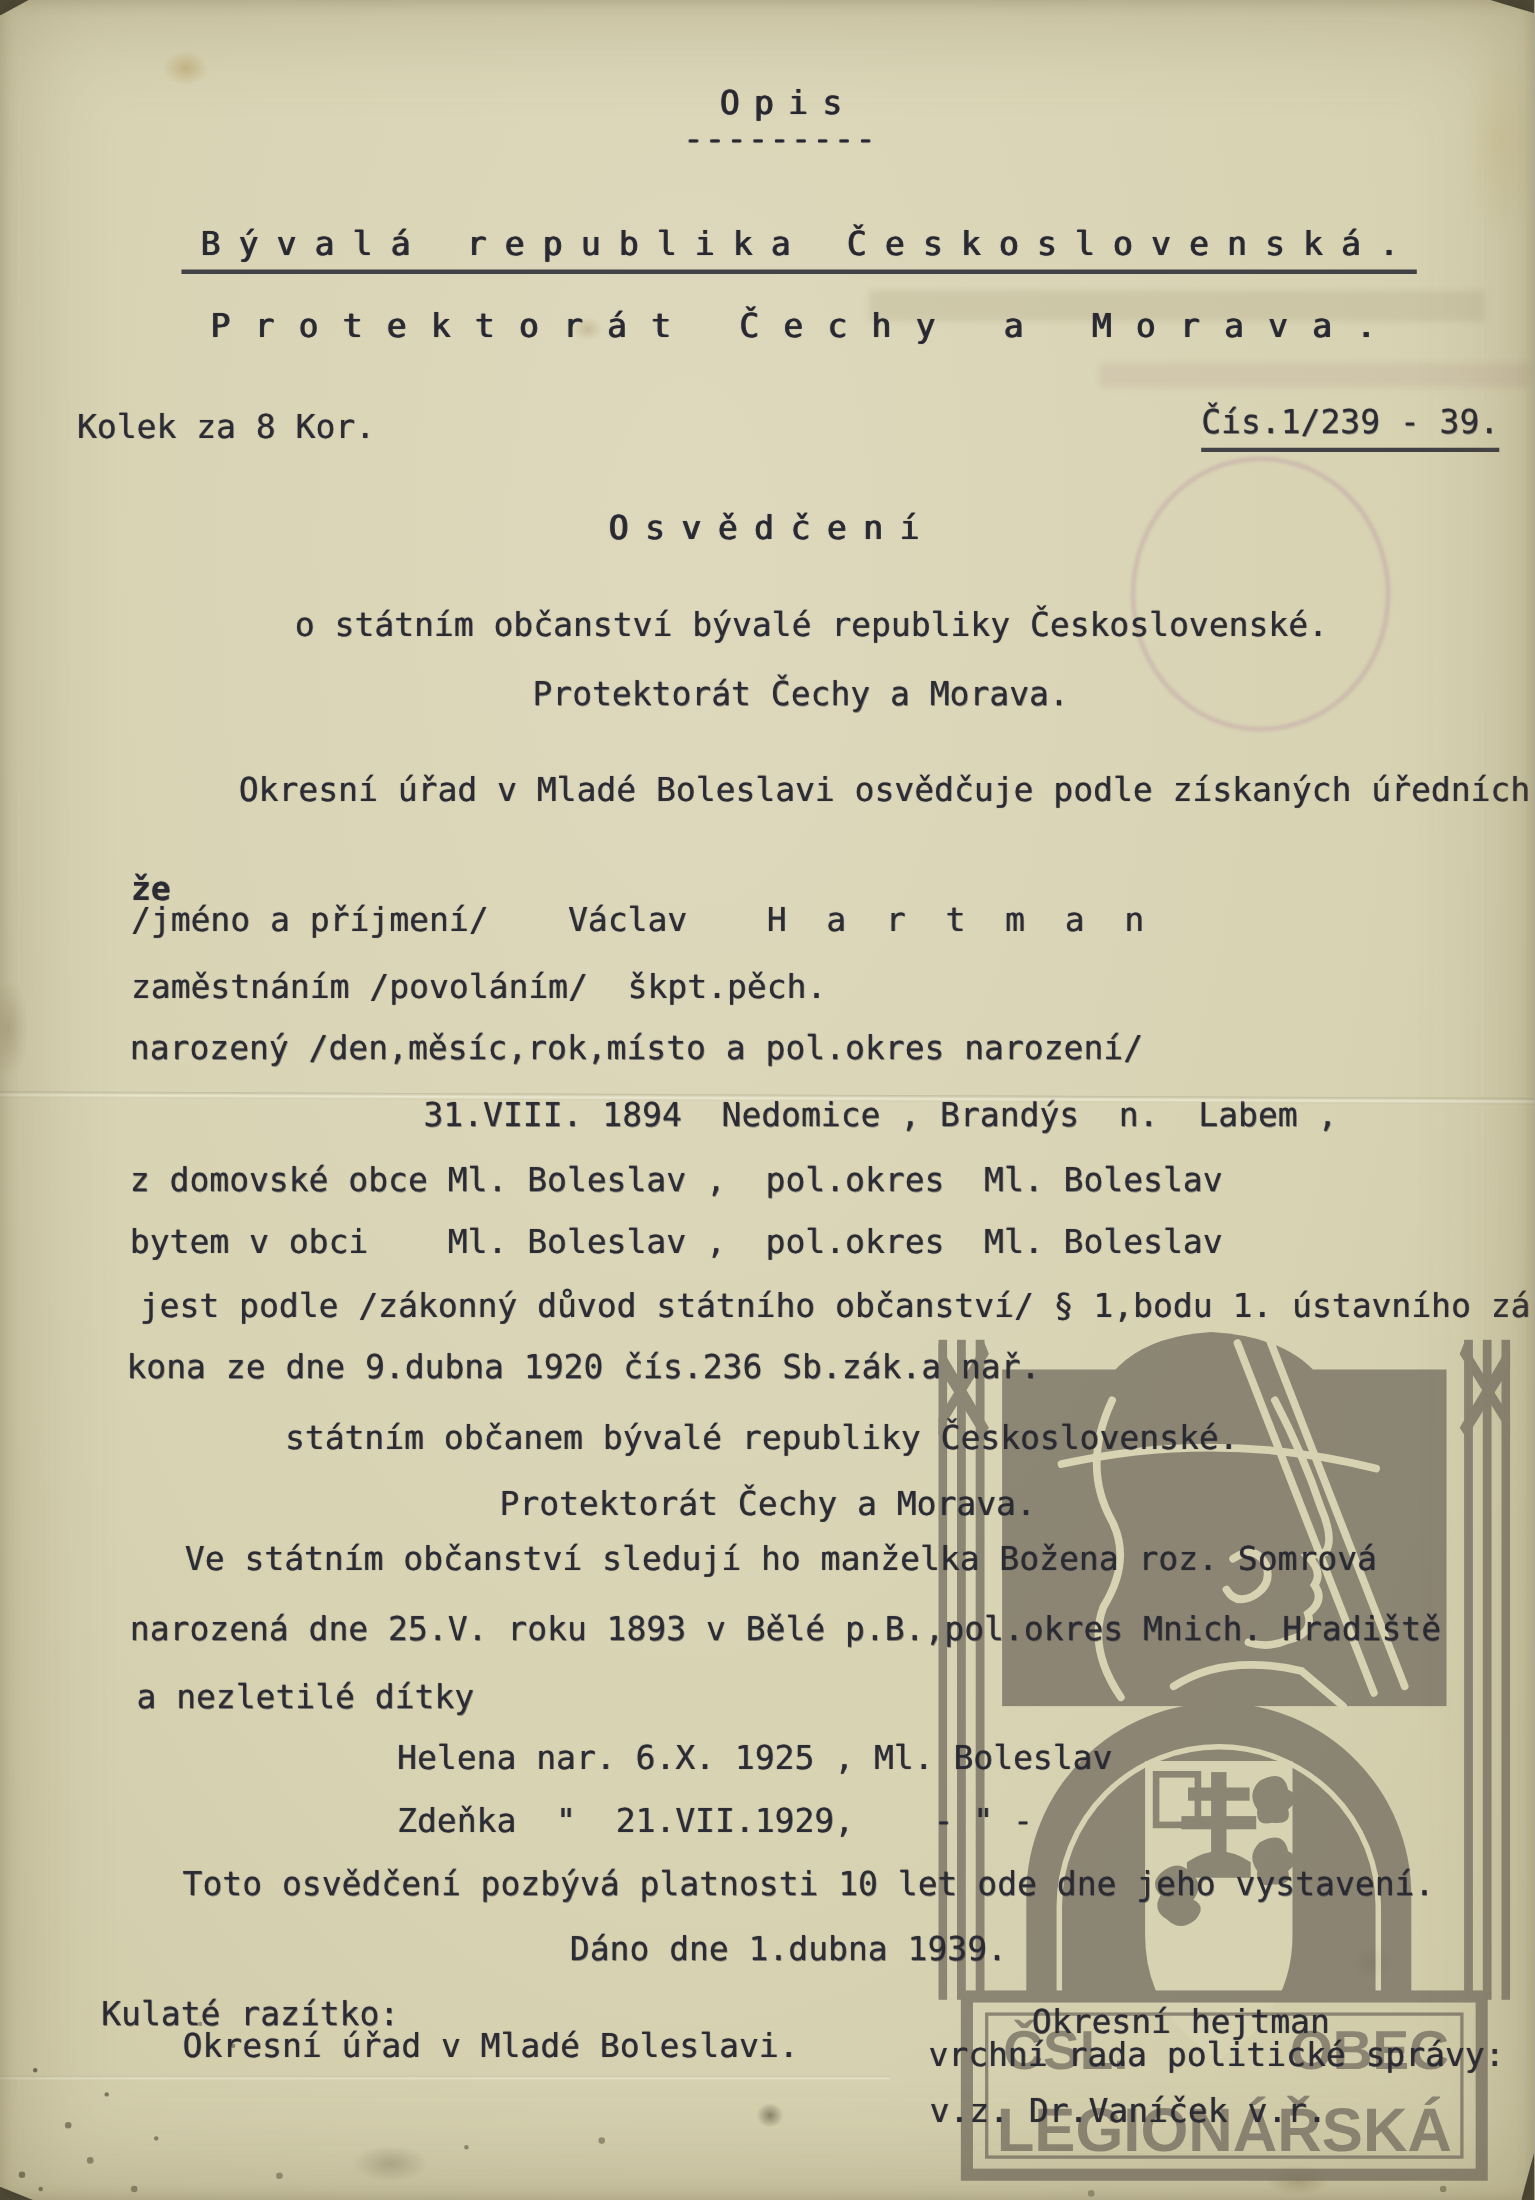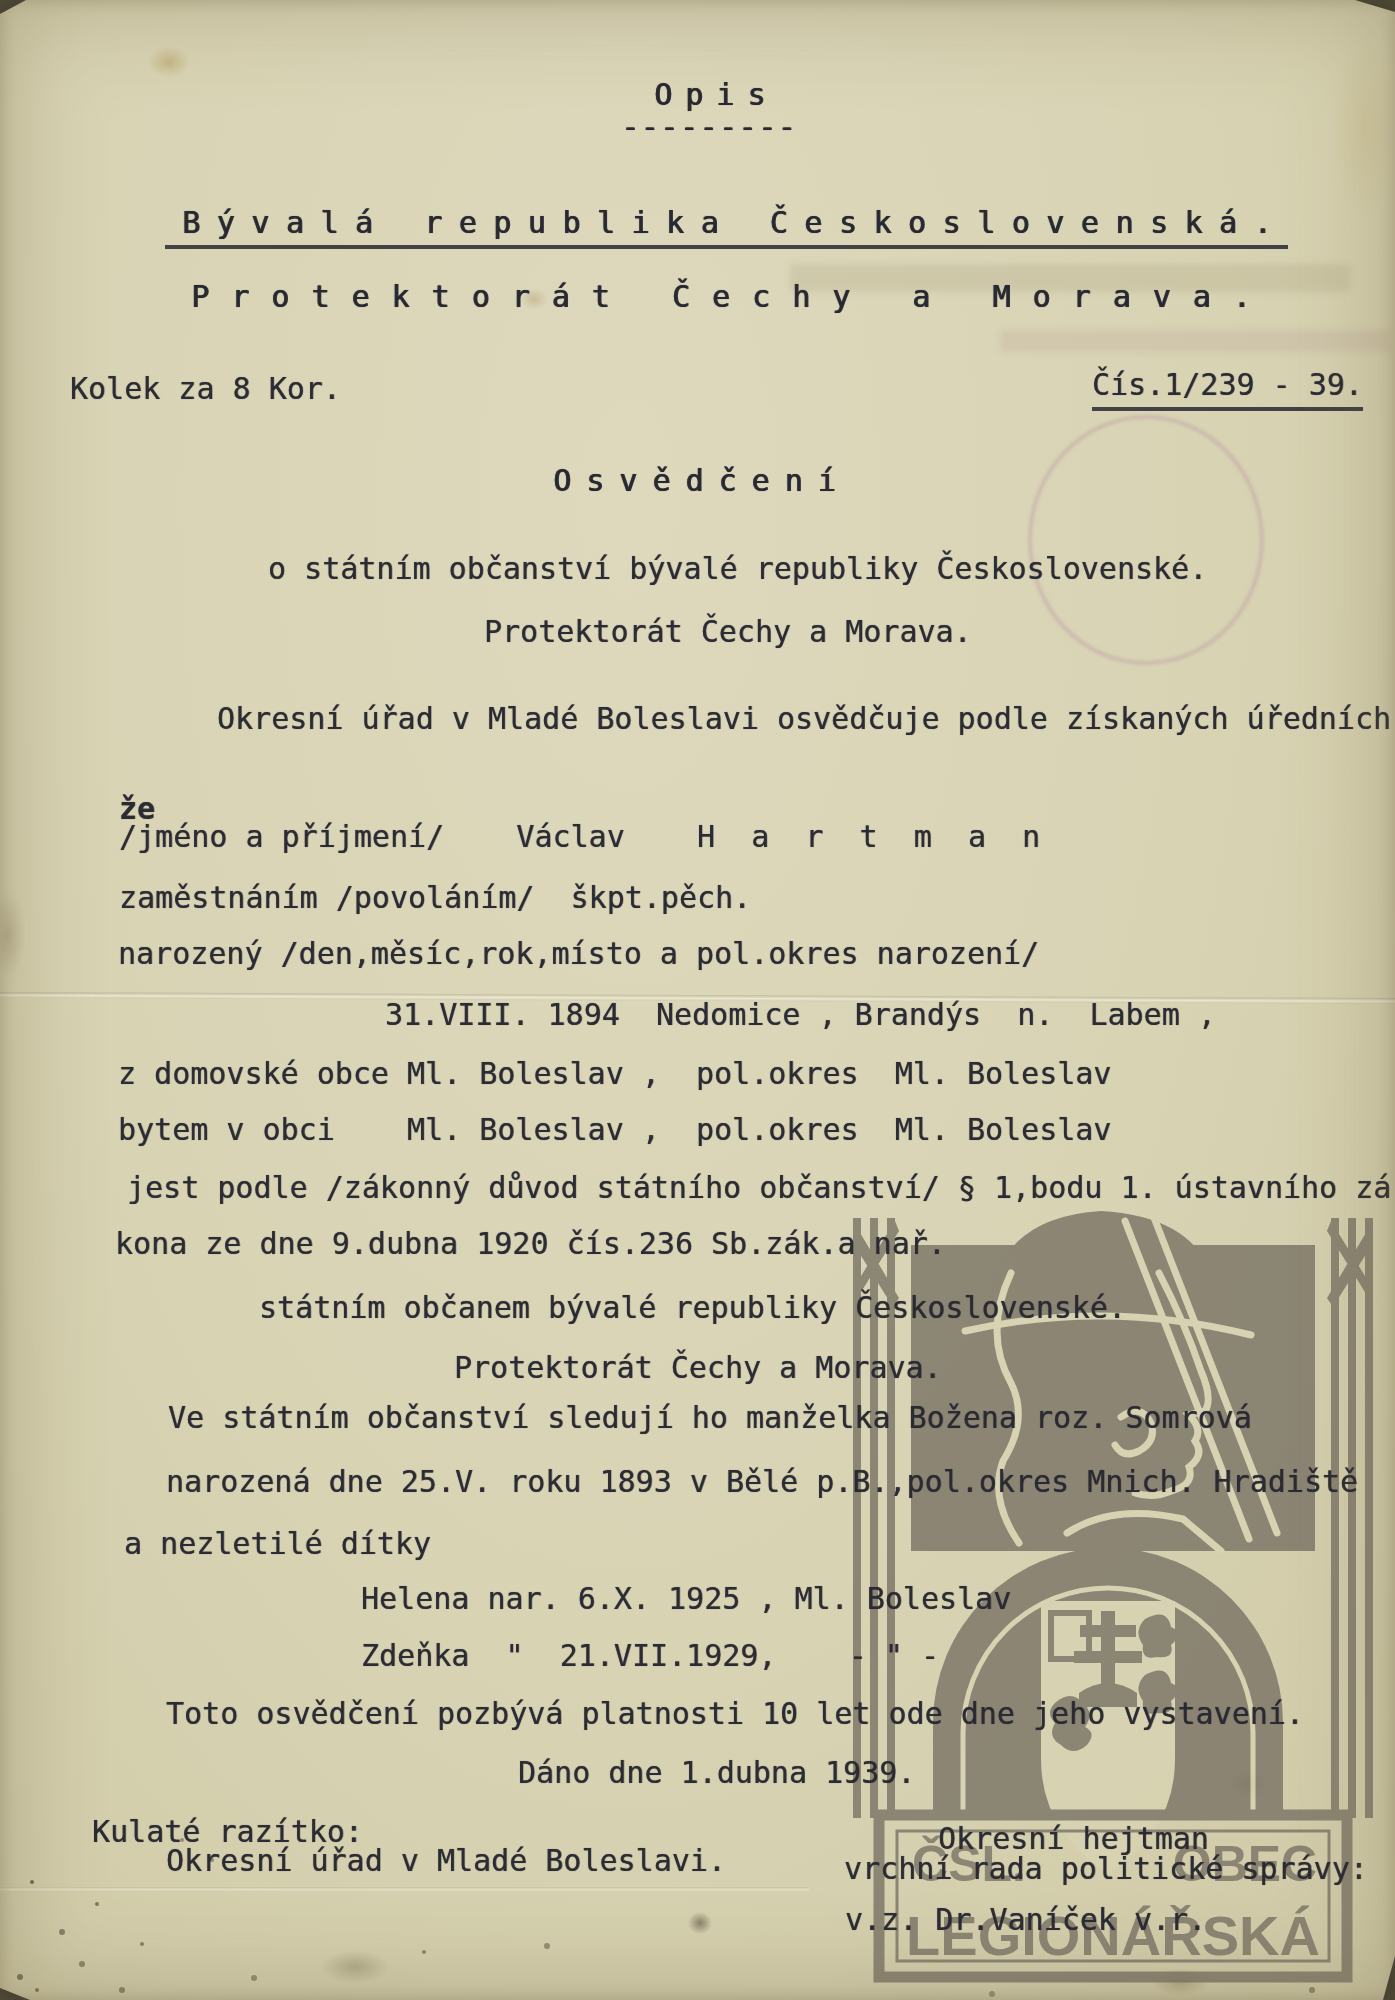--- a/index.html
+++ b/index.html
@@ -181,21 +181,21 @@
   <div class="tl" style="left:119px;top:881px;">zaměstnáním /povoláním/  škpt.pěch.</div>
   <div class="tl" style="left:118px;top:937px;text-align:center;">narozený /den,měsíc,rok,místo a pol.okres narození/</div>
   <div class="tl" style="left:385px;top:998px;">31.VIII. 1894  Nedomice , Brandýs  n.  Labem ,</div>
   <div class="tl" style="left:118px;top:1113px;">bytem v obci    Ml. Boleslav ,  pol.okres  Ml. Boleslav</div>
   <div class="tl" style="left:118px;top:1057px;">z domovské obce Ml. Boleslav ,  pol.okres  Ml. Boleslav</div>
   <div class="tl" style="left:127px;top:1171px;">jest podle /zákonný důvod státního občanství/ § 1,bodu 1. ústavního zá-</div>
   <div class="tl" style="left:115px;top:1227px;">kona ze dne 9.dubna 1920 čís.236 Sb.zák.a nař.</div>
   <div class="tl" style="left:259px;top:1291px;">státním občanem bývalé republiky Československé.</div>
   <div class="tl" style="left:454px;top:1351px;">Protektorát Čechy a Morava.</div>
   <div class="tl" style="left:168px;top:1401px;">Ve státním občanství sledují ho manželka Božena roz. Somrová</div>
-  <div class="tl" style="left:118px;top:1465px;margin-left:48px;">narozená dne 25.V. roku 1893 v Bělé p.B.,pol.okres Mnich. Hradiště</div>
+  <div class="tl" style="left:118px;top:1465px;">narozená dne 25.V. roku 1893 v Bělé p.B.,pol.okres Mnich. Hradiště</div>
   <div class="tl" style="left:124px;top:1527px;">a nezletilé dítky</div>
   <div class="tl" style="left:361px;top:1582px;">Helena nar. 6.X. 1925 , Ml. Boleslav</div>
   <div class="tl" style="left:361px;top:1639px;">Zdeňka  "  21.VII.1929,    - " -</div>
   <div class="tl" style="left:166px;top:1697px;">Toto osvědčení pozbývá platnosti 10 let ode dne jeho vystavení.</div>
   <div class="tl" style="left:518px;top:1756px;">Dáno dne 1.dubna 1939.</div>
 
   <div class="tl" style="left:92px;top:1815px;">Kulaté razítko:</div>
   <div class="tl" style="left:166px;top:1844px;">Okresní úřad v Mladé Boleslavi.</div>
   <div class="tl" style="left:938px;top:1822px;">Okresní hejtman</div>
   <div class="tl" style="left:844px;top:1852px;">vrchní rada politické správy:</div>

